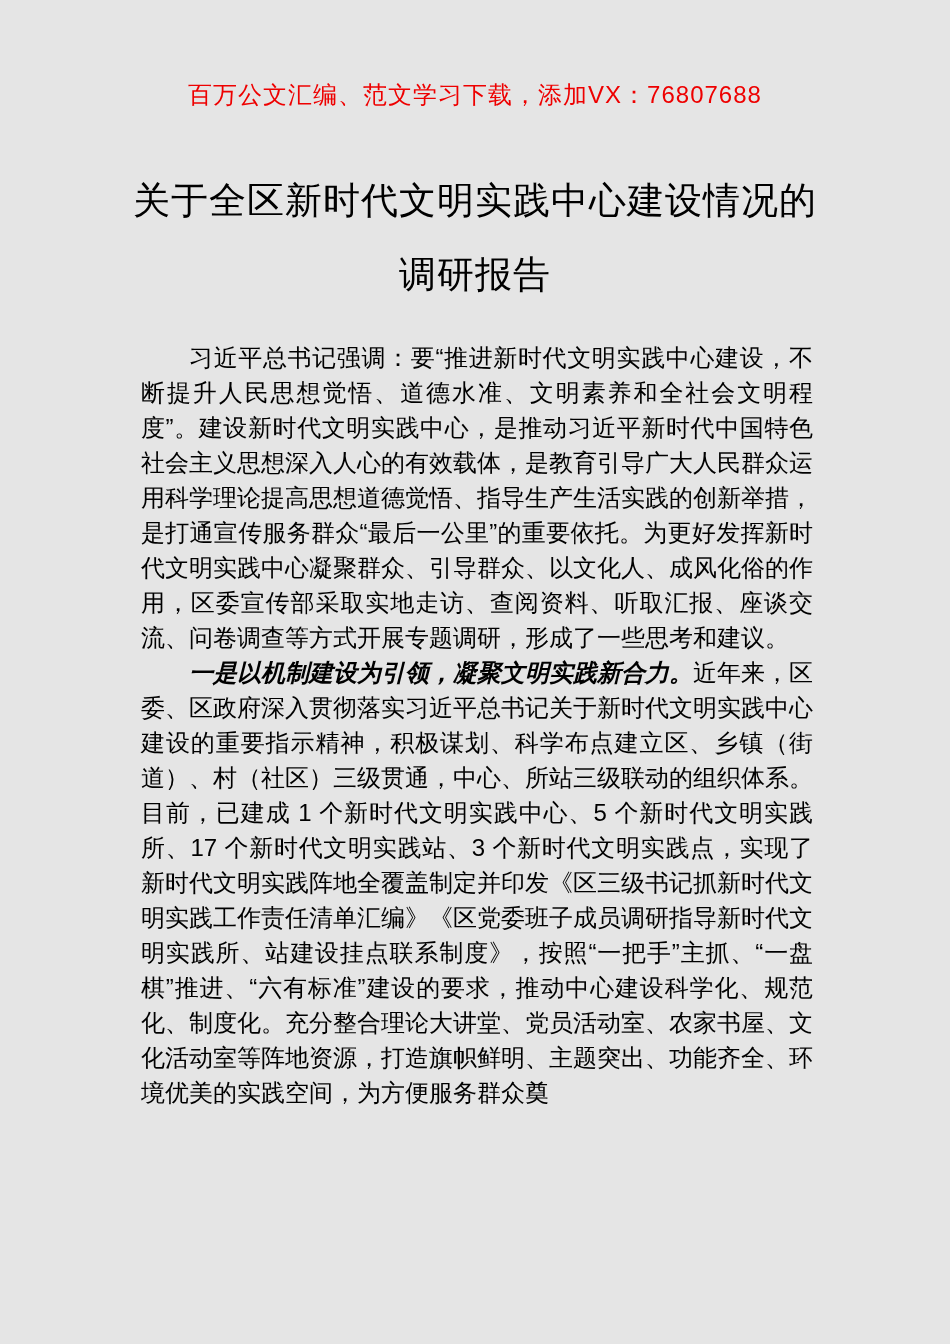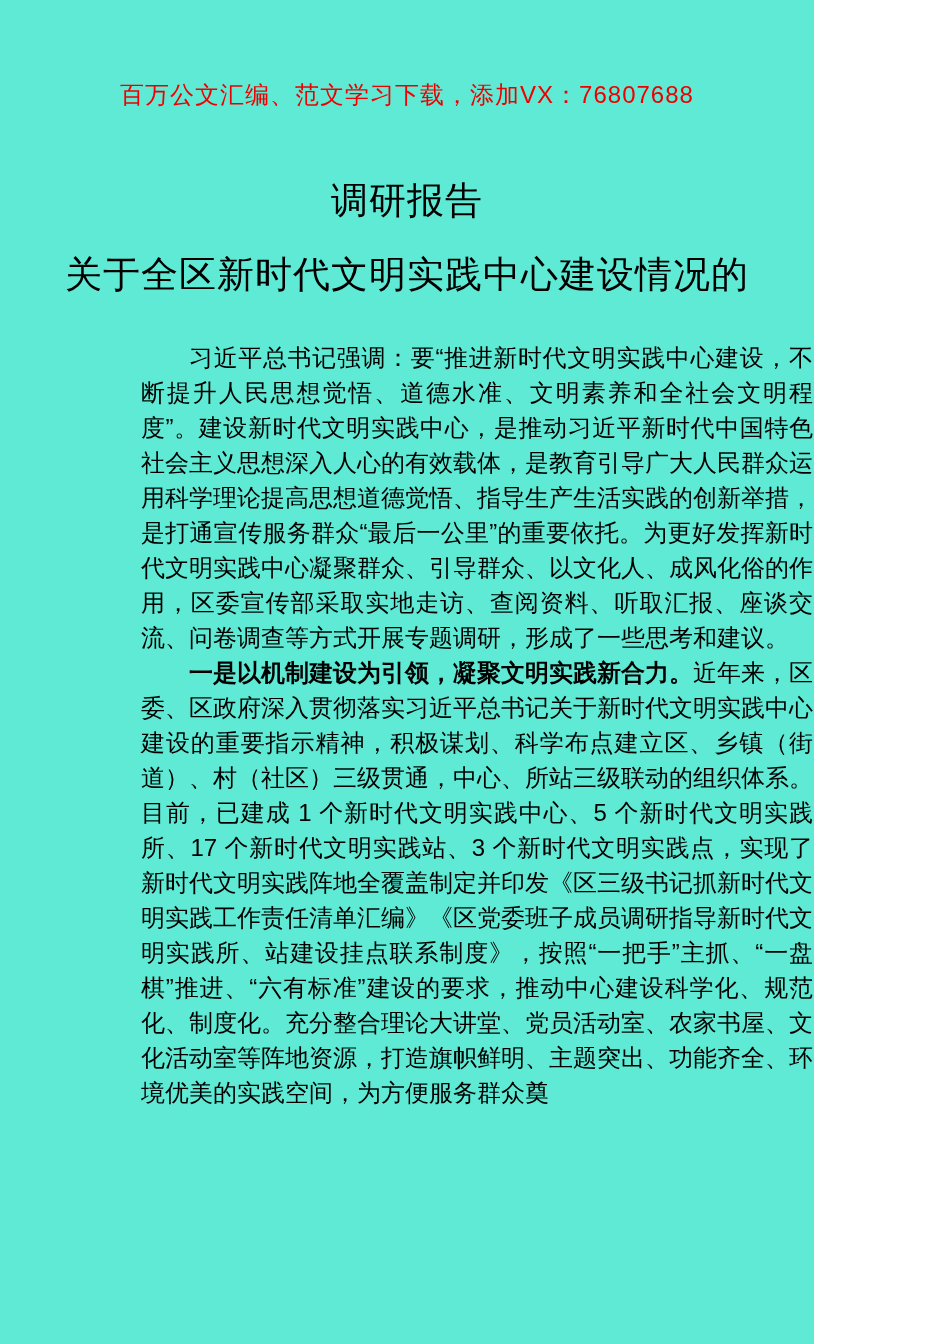--- a/index.html
+++ b/index.html
@@ -2,23 +2,23 @@
 <html><head>
 <meta charset="utf-8">
 <style>
   html, body {
     margin: 0;
     padding: 0;
     background: #ffffff;
   }
   .page {
     position: relative;
-    width: 814px;
+    width: 950px;
     height: 1344px;
-    background: #5eead4;
+    background: #e5e5e5;
     overflow: hidden;
     font-family: "Liberation Sans", "DejaVu Sans", sans-serif;
     color: #000000;
   }
   .notice {
     padding-top: 80px;
     font-size: 24px;
     line-height: 30px;
     text-align: center;
     color: #ee0000;
@@ -39,32 +39,33 @@
   .content p {
     margin: 0;
     font-size: 24px;
     line-height: 35px;
     text-align: justify;
     text-indent: 2em;
     word-break: break-all;
   }
   .lead-bold {
     font-weight: bold;
+    font-style: italic;
   }
 </style>
 </head>
 <body>
 
 <div class="page">
 
   <div class="notice" style="color: rgb(238, 0, 0);">百万公文汇编、范文学习下载，添加VX：76807688</div>
 
   <div class="doc-title">
+    <div>关于全区新时代文明实践中心建设情况的</div>
     <div>调研报告</div>
-    <div>关于全区新时代文明实践中心建设情况的</div>
   </div>
 
   <div class="content">
     <p>习近平总书记强调：要“推进新时代文明实践中心建设，不断提升人民思想觉悟、道德水准、文明素养和全社会文明程度”。建设新时代文明实践中心，是推动习近平新时代中国特色社会主义思想深入人心的有效载体，是教育引导广大人民群众运用科学理论提高思想道德觉悟、指导生产生活实践的创新举措，是打通宣传服务群众“最后一公里”的重要依托。为更好发挥新时代文明实践中心凝聚群众、引导群众、以文化人、成风化俗的作用，区委宣传部采取实地走访、查阅资料、听取汇报、座谈交流、问卷调查等方式开展专题调研，形成了一些思考和建议。</p>
 
 
     <p><span class="lead-bold">一是以机制建设为引领，凝聚文明实践新合力。</span><span>近年来，区委、区政府深入贯彻落实习近平总书记关于新时代文明实践中心建设的重要指示精神，积极谋划、科学布点建立区、乡镇（街道）、村（社区）三级贯通，中心、所站三级联动的组织体系。目前，已建成 1 个新时代文明实践中心、5 个新时代文明实践所、17 个新时代文明实践站、3 个新时代文明实践点，实现了新时代文明实践阵地全覆盖制定并印发《区三级书记抓新时代文明实践工作责任清单汇编》《区党委班子成员调研指导新时代文明实践所、站建设挂点联系制度》，按照“一把手”主抓、“一盘棋”推进、“六有标准”建设的要求，推动中心建设科学化、规范化、制度化。充分整合理论大讲堂、党员活动室、农家书屋、文化活动室等阵地资源，打造旗帜鲜明、主题突出、功能齐全、环境优美的实践空间，为方便服务群众奠</span></p>
   </div>
 
 </div>

